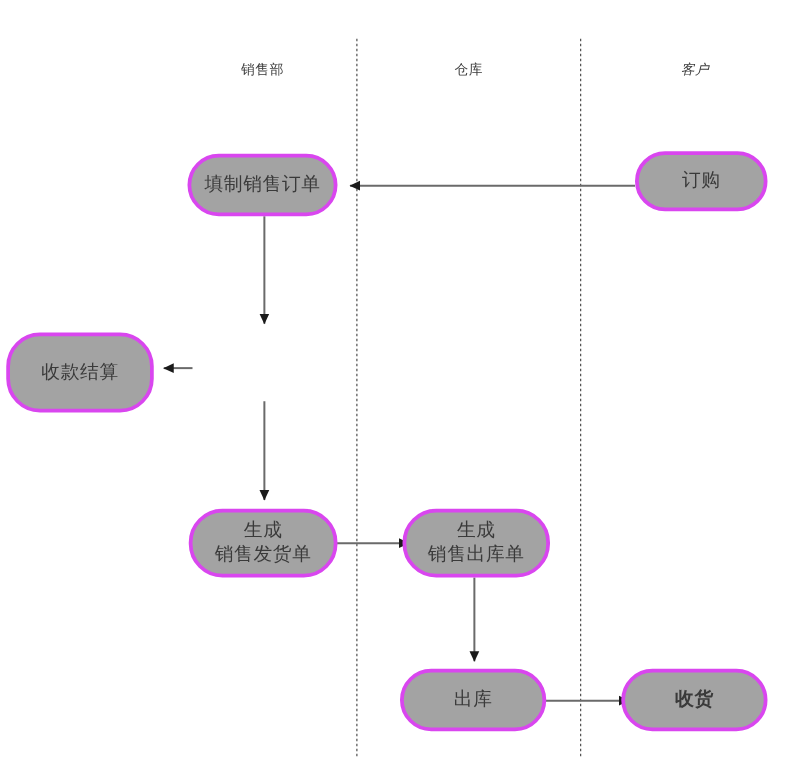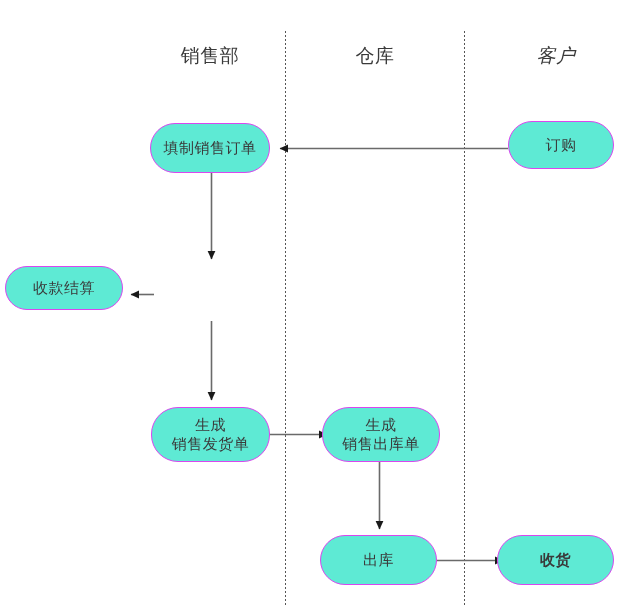--- a/index.html
+++ b/index.html
@@ -22,33 +22,33 @@
   }
   #edges {
     position: absolute;
     left: 0;
     top: 0;
     width: 630px;
     height: 611px;
   }
   .lane-header {
     position: absolute;
-    font-size: 19px;
+    font-size: 11px;
     line-height: 18px;
     color: #3a3a3a;
     text-align: center;
     white-space: nowrap;
     transform: translate(-50%, -50%);
     letter-spacing: 0.5px;
   }
   .node {
     position: absolute;
     box-sizing: border-box;
-    border: 1px solid #d946ef;
-    background: #5eead4;
+    border: 3px solid #d946ef;
+    background: #a3a3a3;
     display: flex;
     align-items: center;
     justify-content: center;
     text-align: center;
     font-size: 15px;
     line-height: 19px;
     color: #3a3a3a;
     letter-spacing: 0.5px;
     white-space: pre-line;
   }
@@ -90,21 +90,21 @@
   </svg>
 
   <div class="lane-header" style="left:210px; top:56px;">销售部</div>
   <div class="lane-header" style="left:375px; top:56px;">仓库</div>
   <div class="lane-header" style="left:556px; top:56px;font-style:italic;">客户</div>
 
   <div class="node" style="left:150px; top:123px; width:120px; height:50px; border-radius:25px;">填制销售订单</div>
 
   <div class="node" style="left:508px; top:121px; width:106px; height:48px; border-radius:26px;">订购</div>
 
-  <div class="node" style="left:5px; top:266px; width:118px; height:44px; border-radius:27px;">收款结算</div>
+  <div class="node" style="left:5px; top:266px; width:118px; height:64px; border-radius:27px;">收款结算</div>
 
 
   <div class="node" style="left:151px; top:407px; width:119px; height:55px; border-radius:27px;">生成
 销售发货单</div>
 
   <div class="node" style="left:322px; top:407px; width:118px; height:55px; border-radius:27px;">生成
 销售出库单</div>
 
   <div class="node" style="left:320px; top:535px; width:117px; height:50px; border-radius:25px;">出库</div>
 

